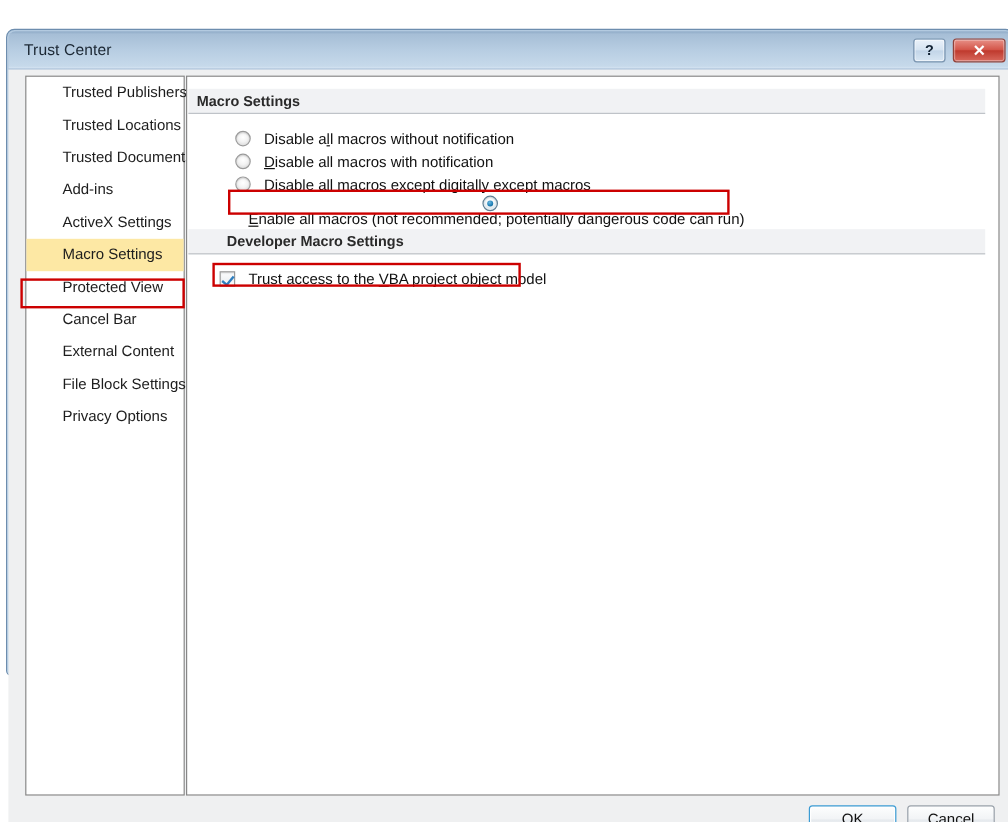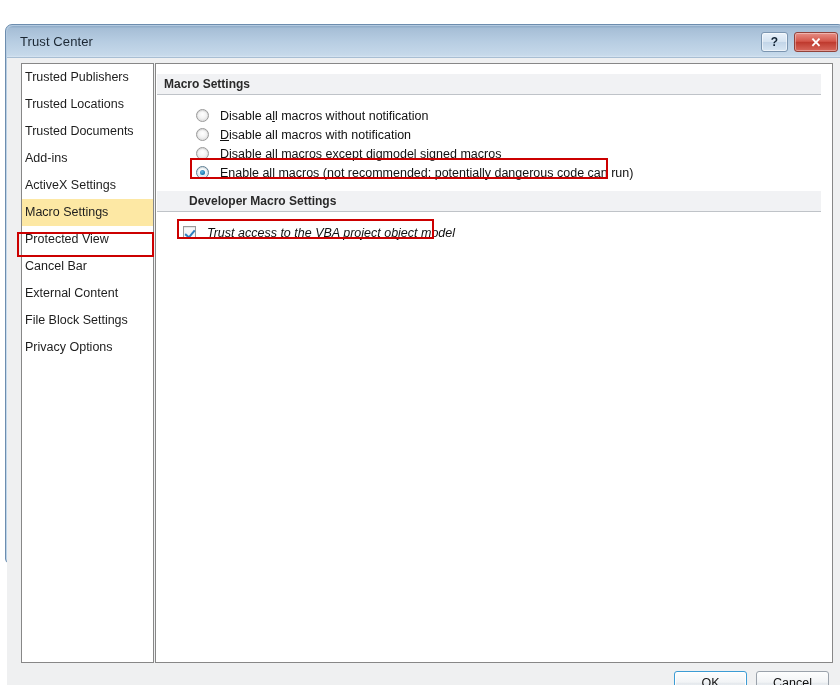--- a/index.html
+++ b/index.html
@@ -79,21 +79,21 @@
     position: absolute;
     left: 14px; top: 5px;
     width: 133px; height: 600px;
     background: #ffffff;
     border: 1px solid #878787;
   }
   .nav-item {
     position: relative;
     height: 27px;
     line-height: 27px;
-    padding-left: 3px;
+    padding-left: 30px;
     font-size: 12.5px;
     color: #1d1d1d;
     white-space: nowrap;
   }
   .nav-item.selected {
     background: #fde8a4;
   }
   .nav-item.selected .nav-label { position: relative; z-index: 2; }
   .annot-nav {
     position: absolute;
@@ -284,31 +284,31 @@
         <span class="lbl"><span>Disable a</span><span class="ul">l</span><span>l macros without notification</span></span>
       </div>
 
       <div class="option-row" style="top:61px;">
         <span class="radio"></span>
         <span class="lbl"><span></span><span class="ul">D</span><span>isable all macros with notification</span></span>
       </div>
 
       <div class="option-row" style="top:80px;">
         <span class="radio"></span>
-        <span class="lbl"><span>Disable all macros except di</span><span class="ul">g</span><span>model signed macros</span></span>
-      </div>
-
-      <div class="option-row" style="top:99px;">
+        <span class="lbl"><span>Disable all macros except di</span><span class="ul">g</span><span>itally except macros</span></span>
+      </div>
+
+      <div class="option-row" style="top:99px;flex-direction:column;">
         <span class="radio checked"></span>
         <span class="lbl"><span></span><span class="ul">E</span><span>nable all macros (not recommended; potentially dangerous code can run)</span></span>
       </div>
 
       <div class="section-header" id="dev-header">Developer Macro Settings</div>
 
-      <div class="option-row" style="top:159px; left:27px;font-style:italic;">
+      <div class="option-row" style="top:159px; left:27px;">
         <span class="checkbox checked"></span>
         <span class="lbl"><span>Trust access to the </span><span class="ul">V</span><span>BA project object model</span></span>
       </div>
 
       <div class="annot" style="left:34px; top:94px; width:418px; height:21px;"></div>
       <div class="annot" style="left:21px; top:155px; width:257px; height:20px;"></div>
     </div>
 
     <div class="footer-btn default" id="ok-button">OK</div>
     <div class="footer-btn" id="cancel-button">Cancel</div>

